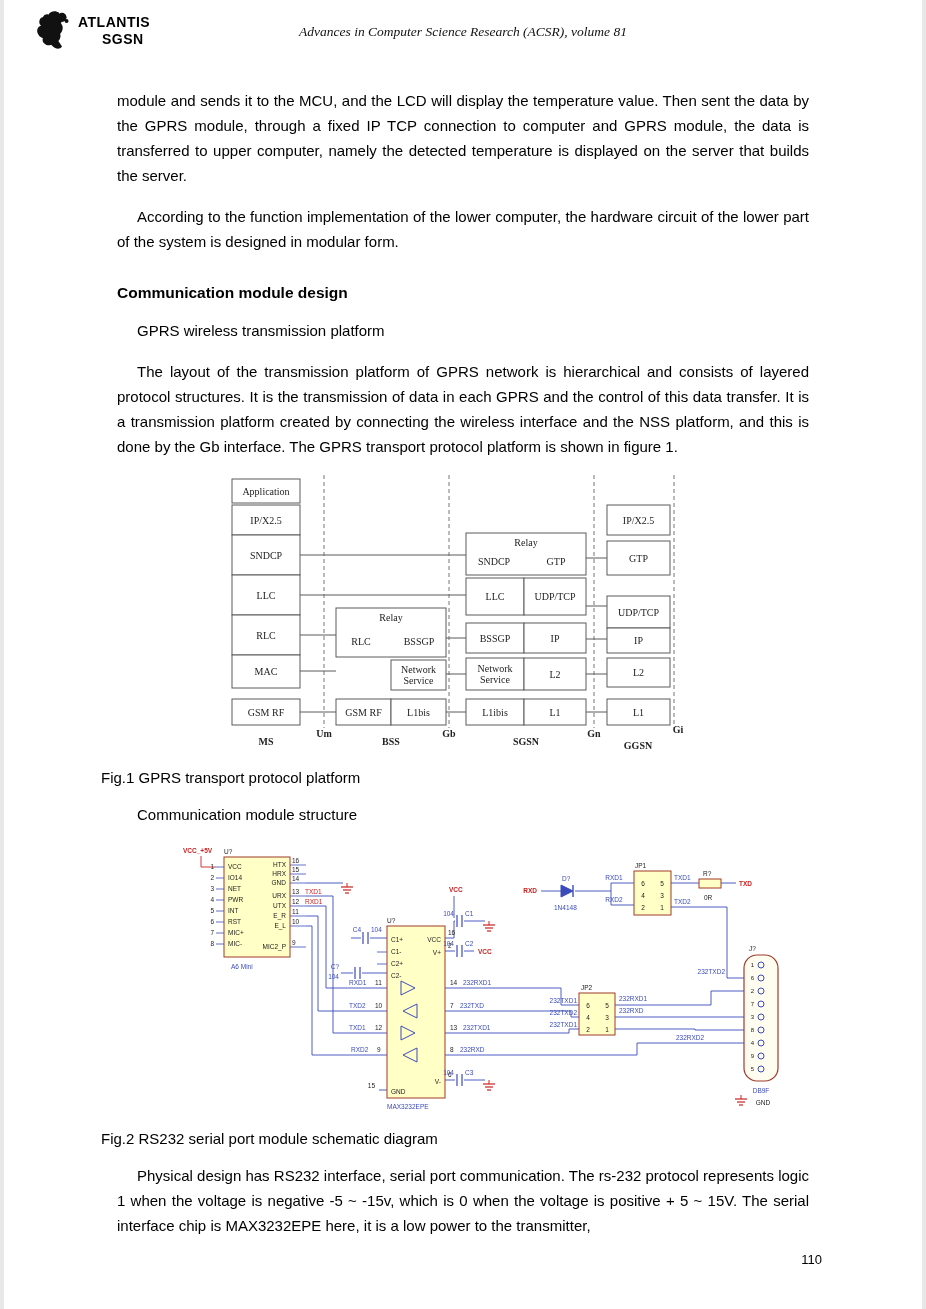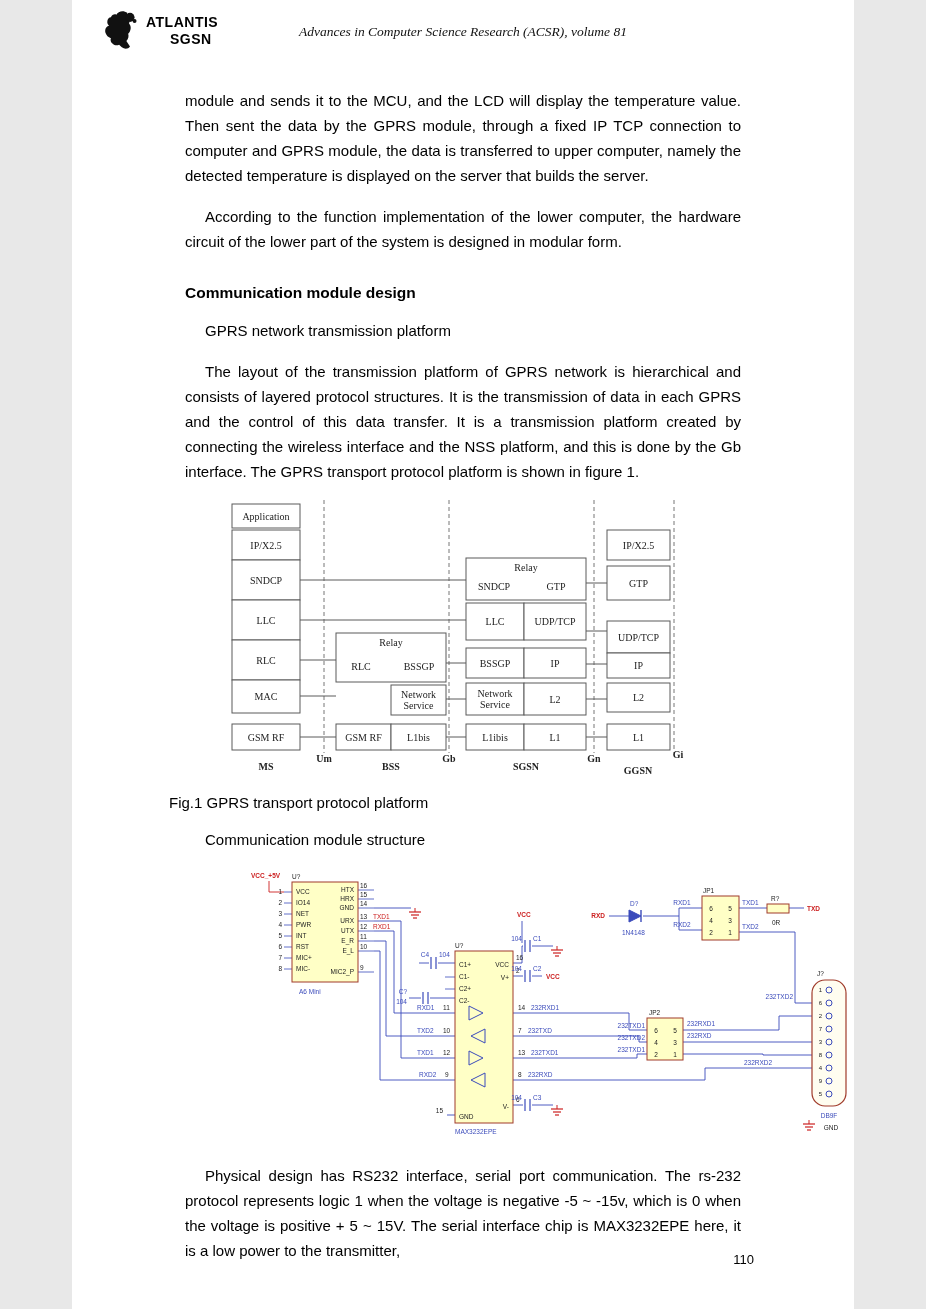--- a/index.html
+++ b/index.html
@@ -1,16 +1,16 @@
 <!DOCTYPE html>
 <html><head>
 <meta charset="utf-8">
 <style>
   html,body{margin:0;padding:0;background:#e8e8e8}
-  .page{position:relative;width:782px;height:1309px;background:#fff;margin:0 auto;
+  .page{position:relative;width:918px;height:1309px;background:#fff;margin:0 auto;
         font-family:"Liberation Sans",sans-serif;color:#000;overflow:hidden}
   header{position:relative;height:72px}
   .logo{position:absolute;left:28px;top:8px;display:flex;gap:6px;align-items:flex-start}
   .logo-text{font-weight:bold;font-size:14px;letter-spacing:.5px;line-height:1.2;padding-top:6px}
   .logo-text .press{display:block;margin-left:24px}
   .journal{padding-top:24px;text-align:center;font-family:"Liberation Serif",serif;
            font-style:italic;font-size:13.5px;color:#111}
   .content{margin:12px 97px 0}
   p{margin:16px;font-size:15px;line-height:25px}
   .just{text-align:justify}
@@ -43,21 +43,21 @@
     </div>
     <div class="journal">Advances in Computer Science Research (ACSR), volume 81</div>
   </header>
 
   <main class="content">
     <p class="just">module and sends it to the MCU, and the LCD will display the temperature value. Then sent the data by the GPRS module, through a fixed IP TCP connection to computer and GPRS module, the data is transferred to upper computer, namely the detected temperature is displayed on the server that builds the server.</p>
     <p class="just ind">According to the function implementation of the lower computer, the hardware circuit of the lower part of the system is designed in modular form.</p>
 
     <h3>Communication module design</h3>
 
-    <p class="ind">GPRS network transmission platform</p>
+    <p class="ind">GPRS wireless transmission platform</p>
     <p class="just ind">The layout of the transmission platform of GPRS network is hierarchical and consists of layered protocol structures. It is the transmission of data in each GPRS and the control of this data transfer. It is a transmission platform created by connecting the wireless interface and the NSS platform, and this is done by the Gb interface. The GPRS transport protocol platform is shown in figure 1.</p>
 
     <figure>
       <div id="fig1"><svg viewBox="0 0 470 282" width="470" height="282">
             <line x1="96" y1="0" x2="96" y2="253" stroke="#777" stroke-width="1" stroke-dasharray="4 3"></line>
             <line x1="221" y1="0" x2="221" y2="253" stroke="#777" stroke-width="1" stroke-dasharray="4 3"></line>
             <line x1="366" y1="0" x2="366" y2="253" stroke="#777" stroke-width="1" stroke-dasharray="4 3"></line>
             <line x1="446" y1="0" x2="446" y2="253" stroke="#777" stroke-width="1" stroke-dasharray="4 3"></line>
             <line x1="110" y1="152" x2="163" y2="181" stroke="#5a5a5a" stroke-width="1"></line>
             <line x1="216" y1="152" x2="163" y2="181" stroke="#5a5a5a" stroke-width="1"></line>
@@ -364,19 +364,20 @@
             <text x="406" y="172" text-anchor="end" font-size="6.5" font-weight="normal" fill="#3b4bbb">232TXD2</text>
             <text x="406" y="184" text-anchor="end" font-size="6.5" font-weight="normal" fill="#3b4bbb">232TXD1</text>
             <text x="448" y="158" text-anchor="start" font-size="6.5" font-weight="normal" fill="#3b4bbb">232RXD1</text>
             <text x="448" y="170" text-anchor="start" font-size="6.5" font-weight="normal" fill="#3b4bbb">232RXD</text>
             <text x="505" y="197" text-anchor="start" font-size="6.5" font-weight="normal" fill="#3b4bbb">232RXD2</text>
             <text x="554" y="131" text-anchor="end" font-size="6.5" font-weight="normal" fill="#3b4bbb">232TXD2</text>
             <text x="578" y="108" text-anchor="start" font-size="6.5" font-weight="normal" fill="#222">J?</text>
             <text x="590" y="250" text-anchor="middle" font-size="6.5" font-weight="normal" fill="#3b4bbb">DB9F</text>
             <text x="592" y="262" text-anchor="middle" font-size="6.5" font-weight="normal" fill="#222">GND</text>
           </svg></div>
+      <figcaption>Fig.2 RS232 serial port module schematic diagram</figcaption>
     </figure>
 
     <p class="just ind">Physical design has RS232 interface, serial port communication. The rs-232 protocol represents logic 1 when the voltage is negative -5 ~ -15v, which is 0 when the voltage is positive + 5 ~ 15V. The serial interface chip is MAX3232EPE here, it is a low power to the transmitter,</p>
   </main>
 
   <div class="pagenum">110</div>
 </div>
 
 </body></html>

